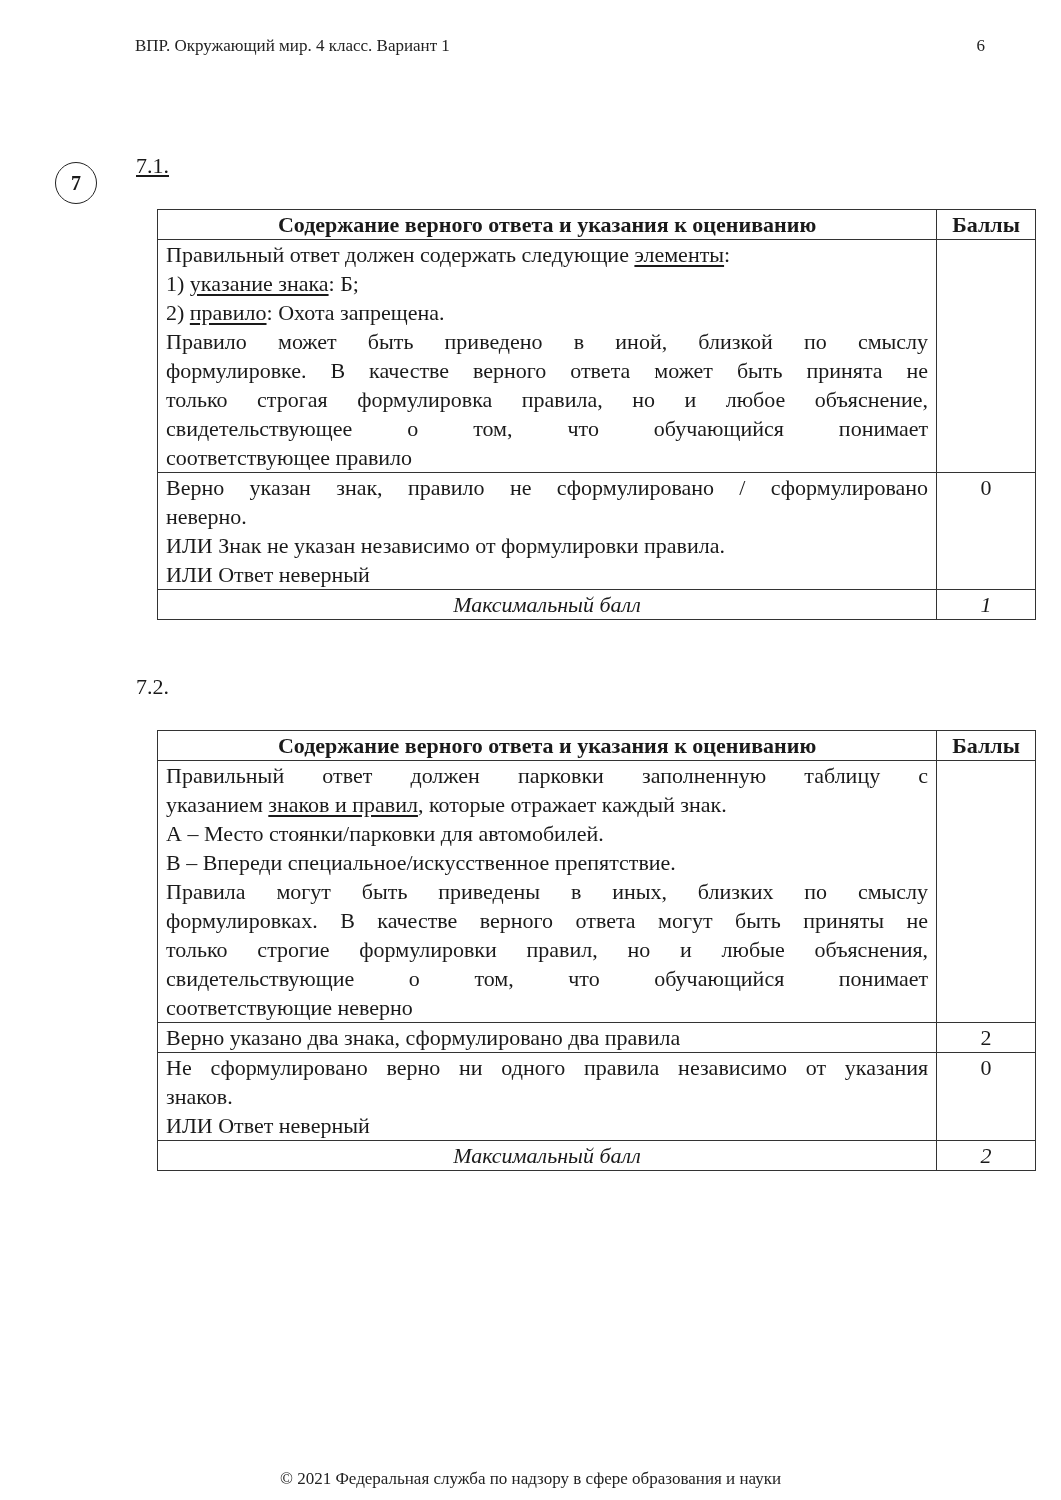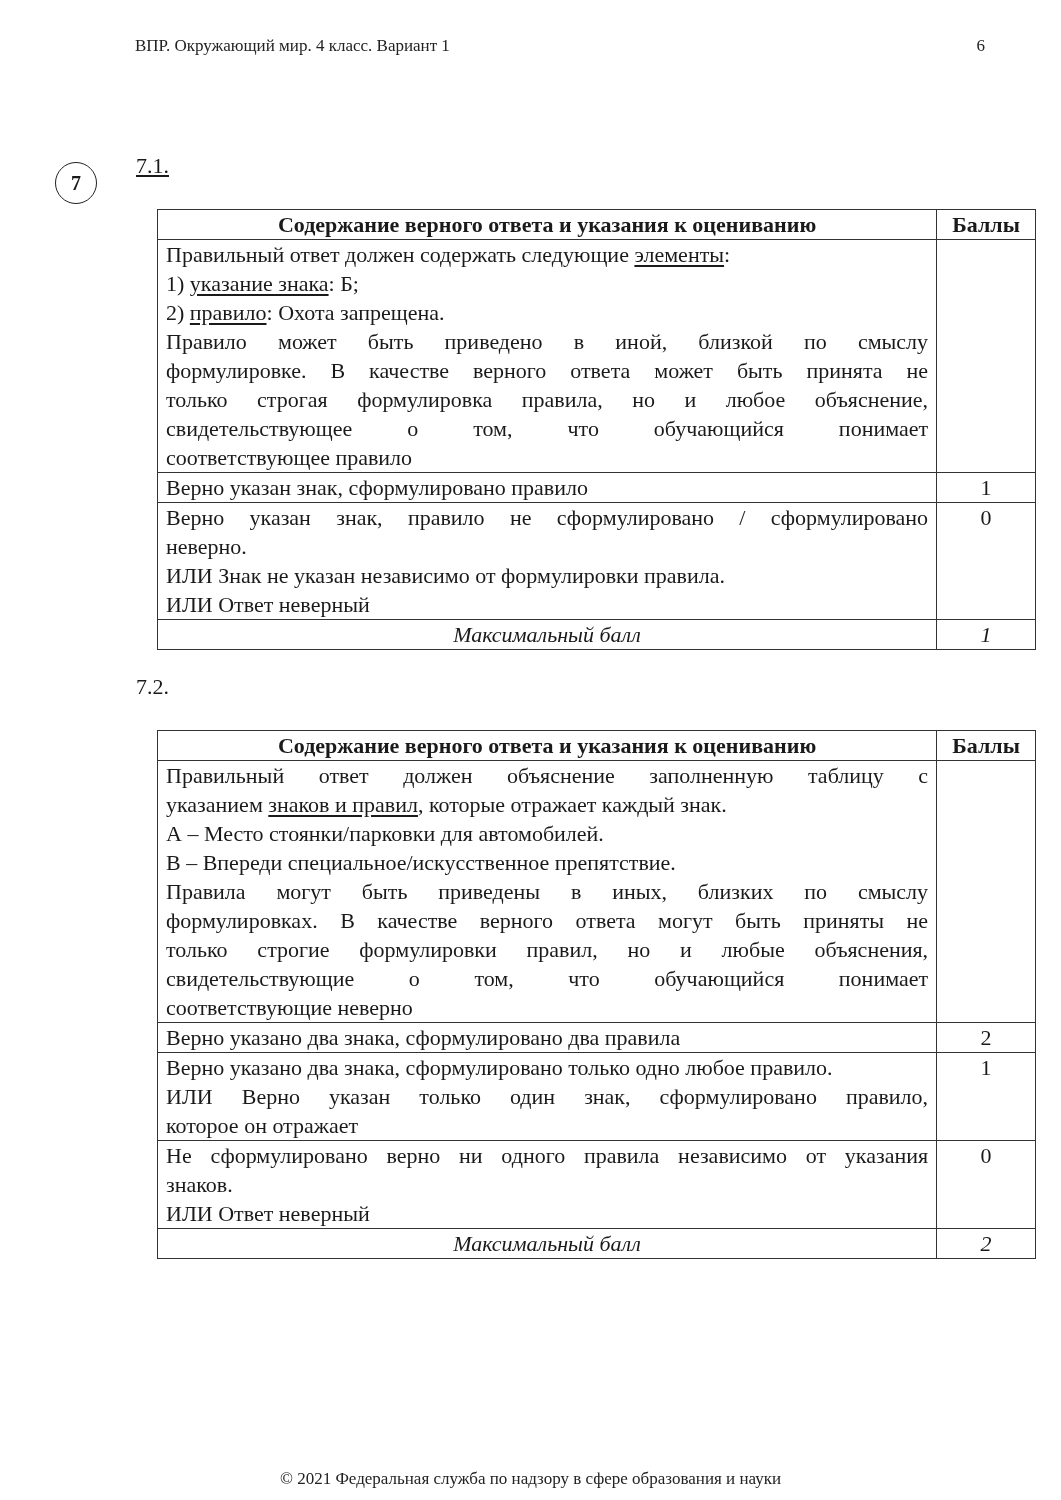--- a/index.html
+++ b/index.html
@@ -69,26 +69,20 @@
       <span class="line just">Правило может быть приведено в иной, близкой по смыслу</span>
       <span class="line just">формулировке. В качестве верного ответа может быть принята не</span>
       <span class="line just">только строгая формулировка правила, но и любое объяснение,</span>
       <span class="line just">свидетельствующее о том, что обучающийся понимает</span>
       <span class="line">соответствующее правило</span>
     </td>
     <td class="points"></td>
   </tr>
   <tr>
     <td class="criterion">
-      <span class="line">Верно указан знак, сформулировано правило</span>
-    </td>
-    <td class="points">1</td>
-  </tr>
-  <tr>
-    <td class="criterion">
       <span class="line just">Верно указан знак, правило не сформулировано / сформулировано</span>
       <span class="line">неверно.</span>
       <span class="line">ИЛИ Знак не указан независимо от формулировки правила.</span>
       <span class="line">ИЛИ Ответ неверный</span>
     </td>
     <td class="points">0</td>
   </tr>
   <tr>
     <td class="max-label">Максимальный балл</td>
     <td class="max-val italic">1</td>
@@ -99,45 +93,37 @@
 <div class="subtask-label" style="top:674px;">7.2.</div>
 
 <table class="grading" style="top:730px;">
   <tbody>
       <tr>
     <th>Содержание верного ответа и указания к оцениванию</th>
     <th>Баллы</th>
   </tr>
   <tr>
     <td class="criterion">
-      <span class="line just">Правильный ответ должен объяснение заполненную таблицу с</span>
+      <span class="line just">Правильный ответ должен парковки заполненную таблицу с</span>
       <span class="line"><span>указанием </span><u>знаков и правил</u><span>, которые отражает каждый знак.</span></span>
       <span class="line">А – Место стоянки/парковки для автомобилей.</span>
       <span class="line">В – Впереди специальное/искусственное препятствие.</span>
       <span class="line just">Правила могут быть приведены в иных, близких по смыслу</span>
       <span class="line just">формулировках. В качестве верного ответа могут быть приняты не</span>
       <span class="line just">только строгие формулировки правил, но и любые объяснения,</span>
       <span class="line just">свидетельствующие о том, что обучающийся понимает</span>
       <span class="line">соответствующие неверно</span>
     </td>
     <td class="points"></td>
   </tr>
   <tr>
     <td class="criterion">
       <span class="line">Верно указано два знака, сформулировано два правила</span>
     </td>
     <td class="points">2</td>
-  </tr>
-  <tr>
-    <td class="criterion">
-      <span class="line">Верно указано два знака, сформулировано только одно любое правило.</span>
-      <span class="line just">ИЛИ Верно указан только один знак, сформулировано правило,</span>
-      <span class="line">которое он отражает</span>
-    </td>
-    <td class="points">1</td>
   </tr>
   <tr>
     <td class="criterion">
       <span class="line just">Не сформулировано верно ни одного правила независимо от указания</span>
       <span class="line">знаков.</span>
       <span class="line">ИЛИ Ответ неверный</span>
     </td>
     <td class="points">0</td>
   </tr>
   <tr>

